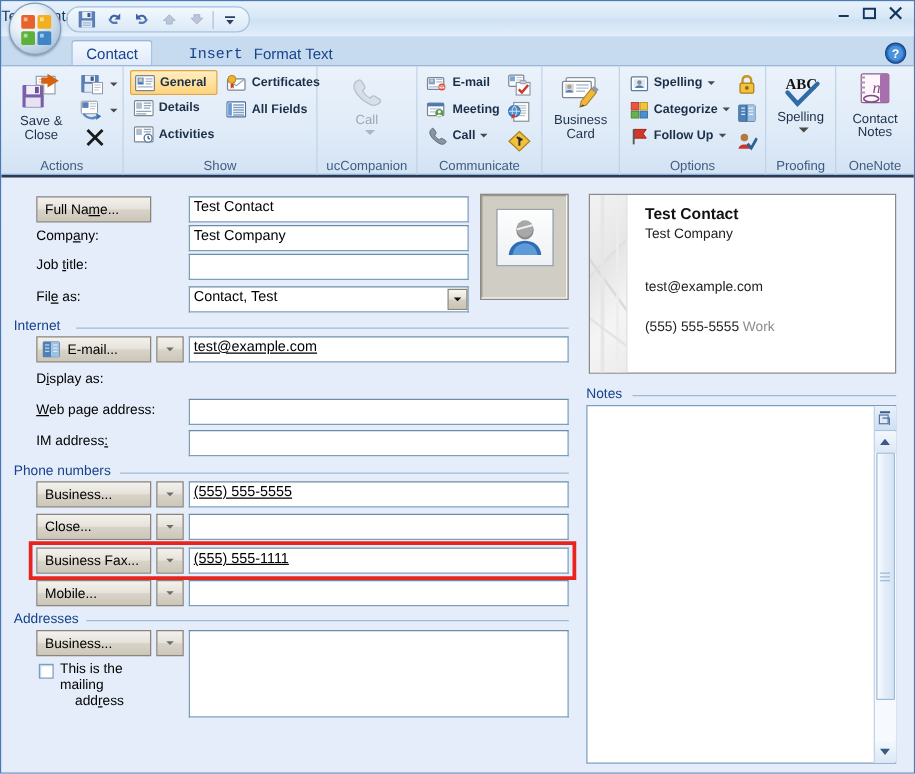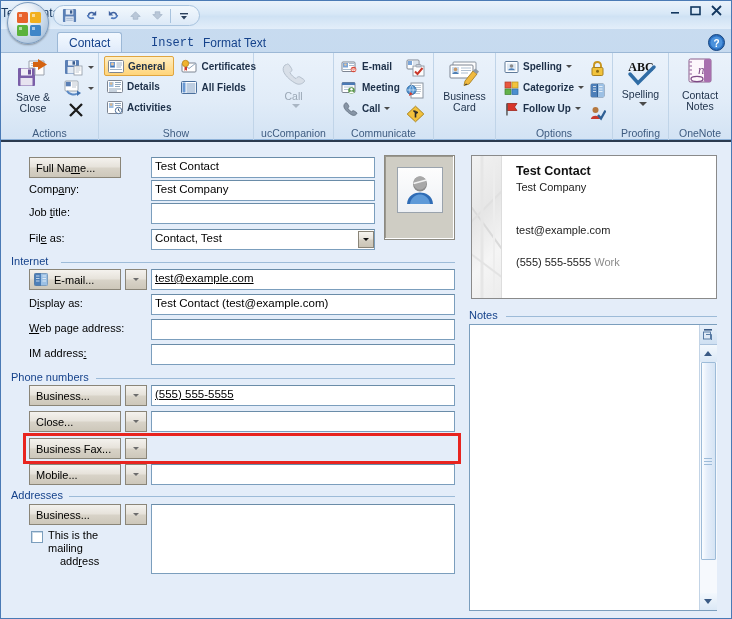--- a/index.html
+++ b/index.html
@@ -692,21 +692,20 @@
         <path d="M2,3 L5.5,3 M2,5.5 L5.5,5.5 M2,8 L5.5,8 M8.5,3 L12,3 M8.5,5.5 L12,5.5 M8.5,8 L12,8" stroke="#fff" stroke-width=".8" opacity=".85"></path>
       </svg>
       <span>E-mail...</span>
     </div>
     <div class="drop-btn" style="left:124px; top:127px; width:22px; height:21px;">
       <div class="caret caret-gray"></div>
     </div>
     <div class="fld link" style="left:150px; top:127px; width:304px; height:21px;">test@example.com</div>
 
     <div class="lbl-static" style="position:absolute; left:28px; top:155px;">D<span class="u">i</span>splay as:</div>
-    <div class="fld" style="left:150px; top:152px; width:304px; height:21px;">Test Contact (test@example.com)</div>
 
     <div class="lbl-static" style="position:absolute; left:28px; top:180px;"><span class="u">W</span>eb page address:</div>
     <div class="fld" style="left:150px; top:177px; width:304px; height:21px;"></div>
 
     <div class="lbl-static" style="position:absolute; left:28px; top:205px;">IM address<span class="u">:</span></div>
     <div class="fld" style="left:150px; top:202px; width:304px; height:21px;"></div>
 
     <div class="sec-title" style="left:10px; top:229px;">Phone numbers</div>
     <div class="sec-line" style="left:95px; top:236px; width:359px;"></div>
 
@@ -725,20 +724,21 @@
       <div class="caret caret-gray"></div>
     </div>
     <div class="fld" style="left:150px; top:269px; width:304px; height:21px;"></div>
 
     <div class="btn3d" style="left:28px; top:296px; width:92px; height:21px;">
       <span>Business Fax...</span>
     </div>
     <div class="drop-btn" style="left:124px; top:296px; width:22px; height:21px;">
       <div class="caret caret-gray"></div>
     </div>
+    <div class="fld link" style="left:150px; top:296px; width:304px; height:21px;">(555) 555-1111</div>
 
     <div class="btn3d" style="left:28px; top:322px; width:92px; height:21px;">
       <span>Mobile...</span>
     </div>
     <div class="drop-btn" style="left:124px; top:322px; width:22px; height:21px;">
       <div class="caret caret-gray"></div>
     </div>
     <div class="fld" style="left:150px; top:322px; width:304px; height:21px;"></div>
 
     <div class="sec-title" style="left:10px; top:347px;">Addresses</div>

